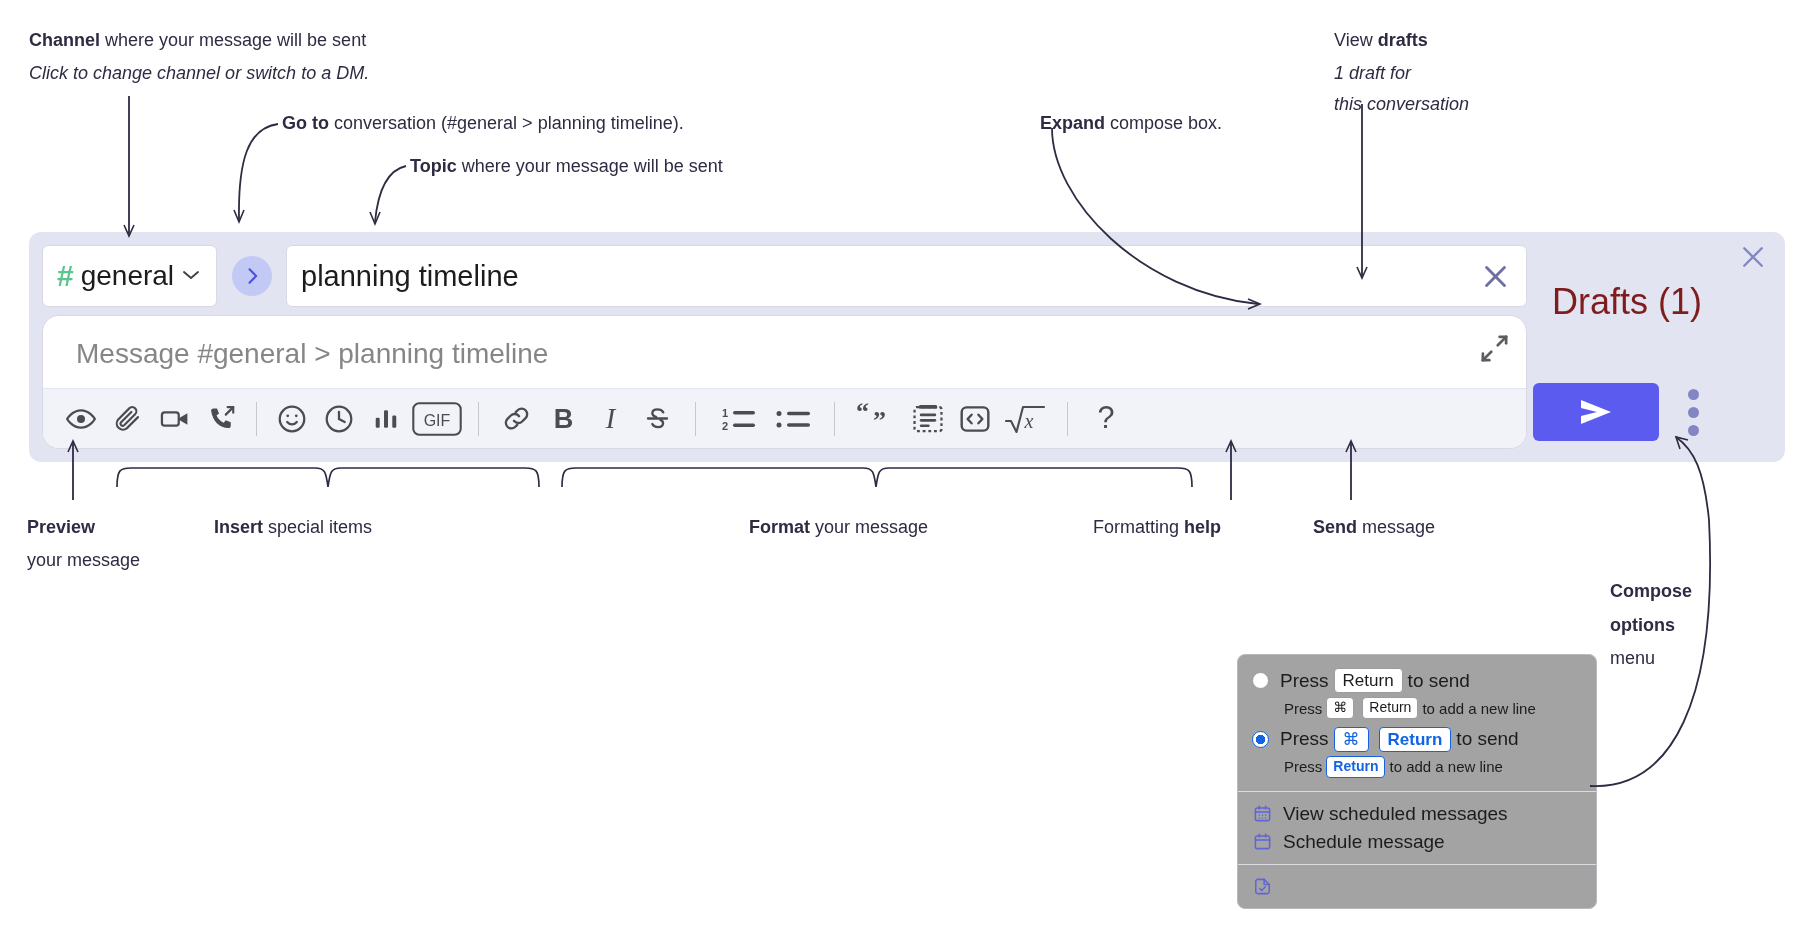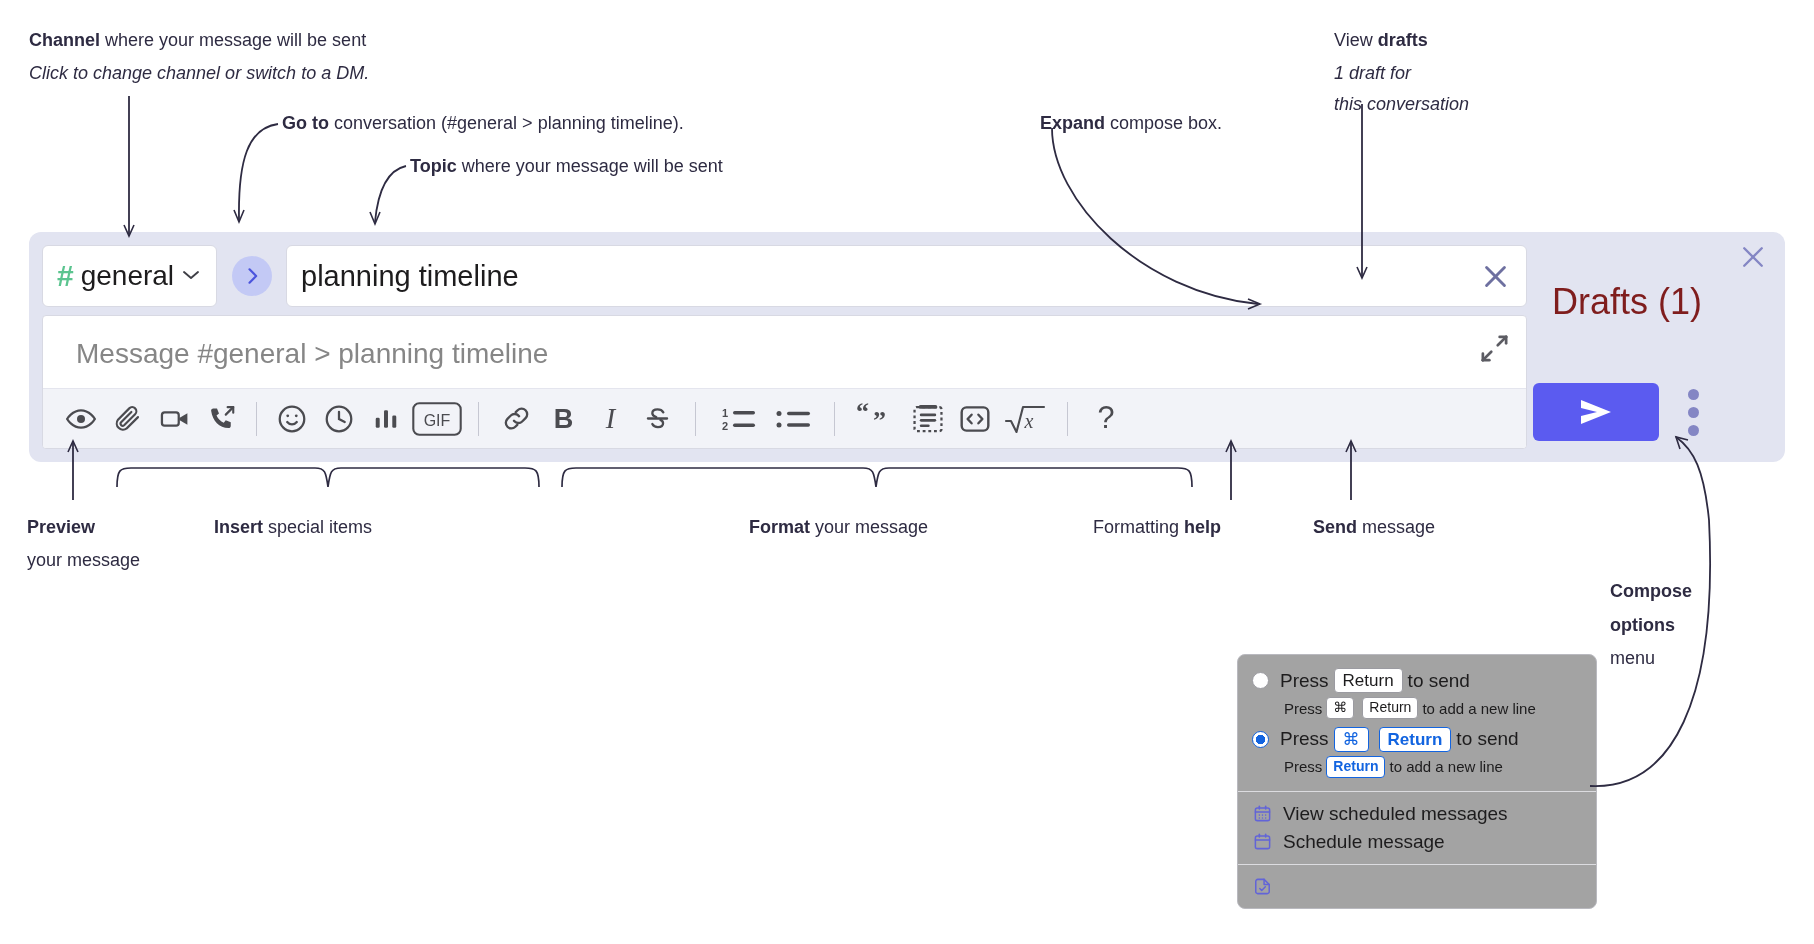--- a/index.html
+++ b/index.html
@@ -78,21 +78,21 @@
   }
   #topic-value{font-size:29px;color:#1d1c1d;}
   #topic-clear{margin-left:auto;cursor:pointer;display:flex;}
 
   
   #message-area{
     position:absolute;left:0;top:70px;
     width:1485px;height:134px;
     background:#ffffff;
     border:1px solid #d8d9e3;
-    border-radius:4px;
+    border-radius:17px;
     box-sizing:border-box;
     overflow:hidden;
   }
   #message-placeholder{
     position:absolute;left:33px;top:22px;
     font-size:28px;color:#868686;
     cursor:text;
   }
   #expand-btn{
     position:absolute;right:16px;top:17px;

